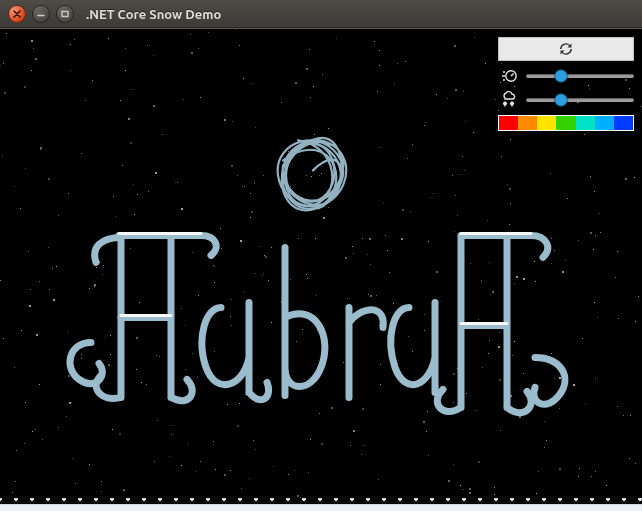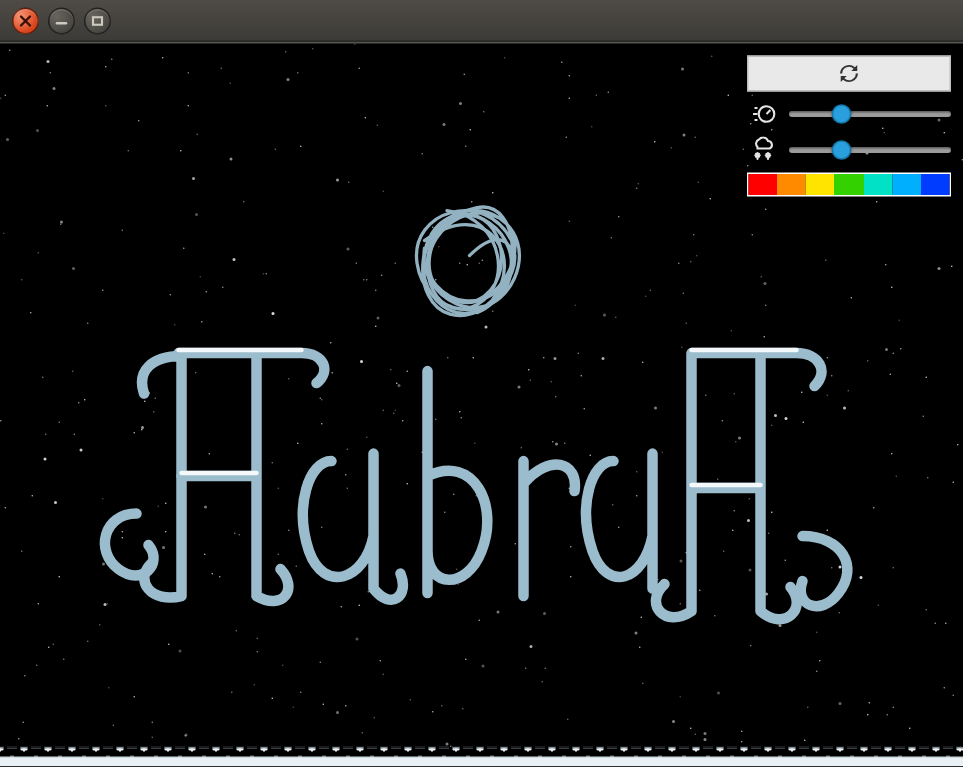--- a/index.html
+++ b/index.html
@@ -126,20 +126,21 @@
   <div class="window-btn btn-min">
     <svg viewBox="0 0 10 10">
         <path d="M2 6.5 H8" stroke="#cfcabd" stroke-width="1.6" stroke-linecap="round"></path>
       </svg>
   </div>
   <div class="window-btn btn-max">
     <svg viewBox="0 0 10 10">
         <rect x="2" y="2.5" width="6" height="5" fill="none" stroke="#cfcabd" stroke-width="1.4"></rect>
       </svg>
   </div>
+  <div class="title-text">.NET Core Snow Demo</div>
 </div>
 
 <div class="viewport">
   <div class="snow-layer" id="snow-layer">
       <span style="left: 41.9px; top: 410.3px; height: 1px; width: 1px; opacity: 0.61;"></span>
       <span style="left: 429.6px; top: 168.4px; height: 1px; width: 1px; opacity: 0.38;"></span>
       <span style="left: 118px; top: 221.4px; height: 1px; width: 1px; opacity: 0.53;"></span>
       <span style="left: 80.7px; top: 324.6px; height: 1px; width: 1px; opacity: 0.84;"></span>
       <span style="left: 159.4px; top: 326.9px; height: 1px; width: 1px; opacity: 0.56;"></span>
       <span style="left: 594.4px; top: 273.1px; height: 1px; width: 1px; opacity: 0.9;"></span>

